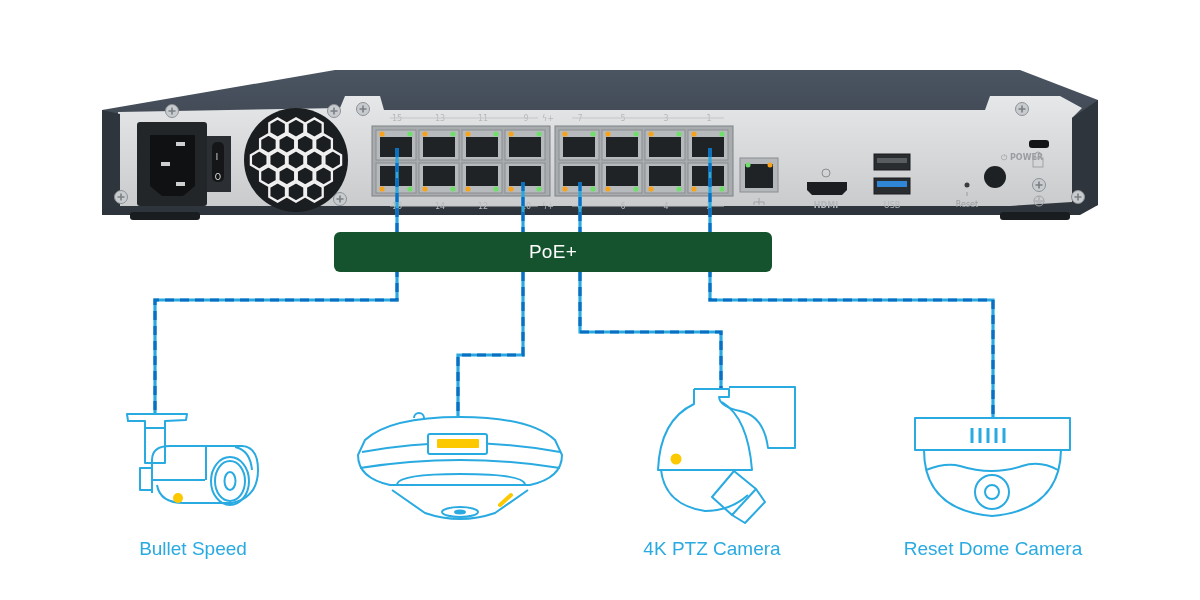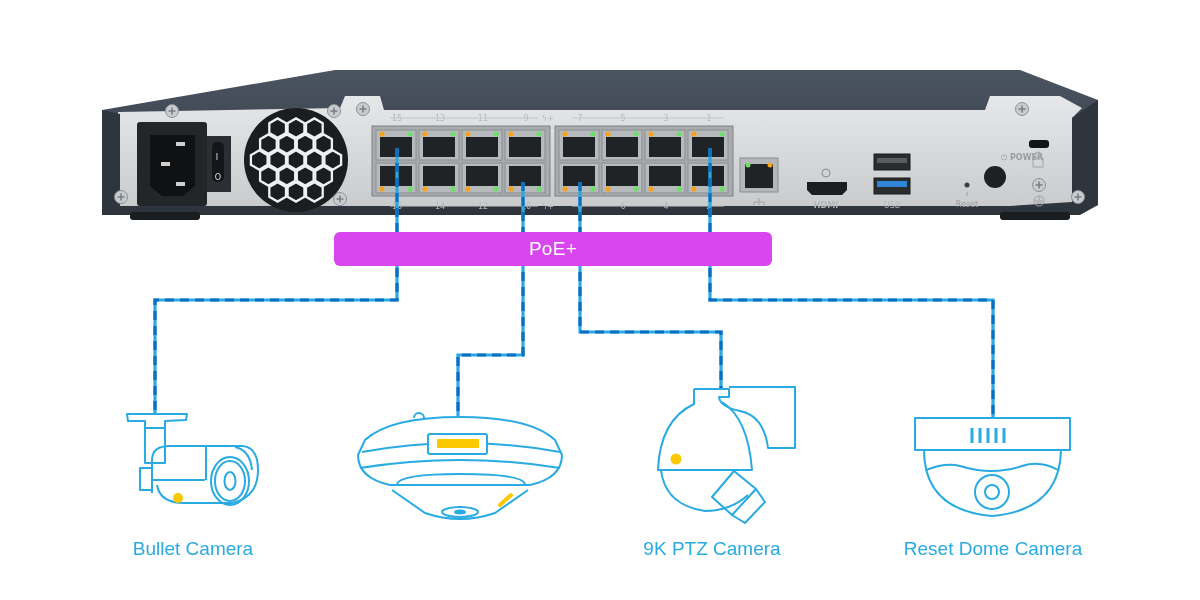--- a/index.html
+++ b/index.html
@@ -1,18 +1,18 @@
 <!DOCTYPE html>
 <html><head>
 <meta charset="utf-8">
 <style>
   html,body{margin:0;padding:0;background:#ffffff;}
   body{width:1200px;height:600px;position:relative;overflow:hidden;font-family:"Liberation Sans","DejaVu Sans",sans-serif;}
   #stage{position:absolute;left:0;top:0;width:1200px;height:600px;}
-  .poe-bar{position:absolute;left:334px;top:232px;width:438px;height:34px;border-radius:6px;background:#d946ef;
+  .poe-bar{position:absolute;left:334px;top:232px;width:438px;height:40px;border-radius:6px;background:#14532d;
     color:#ffffff;font-size:19px;display:flex;align-items:center;justify-content:center;letter-spacing:0.3px;}
   .cam-label{position:absolute;top:538px;color:#29aae1;font-size:19px;white-space:nowrap;transform:translateX(-50%);}
   .small-lbl{font-family:"DejaVu Sans",sans-serif;}
 </style>
 </head>
 <body>
 
 <div id="stage">
 <svg width="1200" height="600" viewBox="0 0 1200 600" xmlns="http://www.w3.org/2000/svg">
   <defs>
@@ -326,16 +326,16 @@
       <circle cx="992" cy="492" r="17"></circle>
       <circle cx="992" cy="492" r="7"></circle>
     </g>
   </g>
 </svg>
 
 <div class="poe-bar">
   <span>PoE+</span>
 </div>
 
-<div class="cam-label" style="left:193px">Bullet Camera</div>
-<div class="cam-label" style="left:712px">9K PTZ Camera</div>
+<div class="cam-label" style="left:193px">Bullet Speed</div>
+<div class="cam-label" style="left:712px">4K PTZ Camera</div>
 <div class="cam-label" style="left:993px">Reset Dome Camera</div>
 </div>
 
 </body></html>

